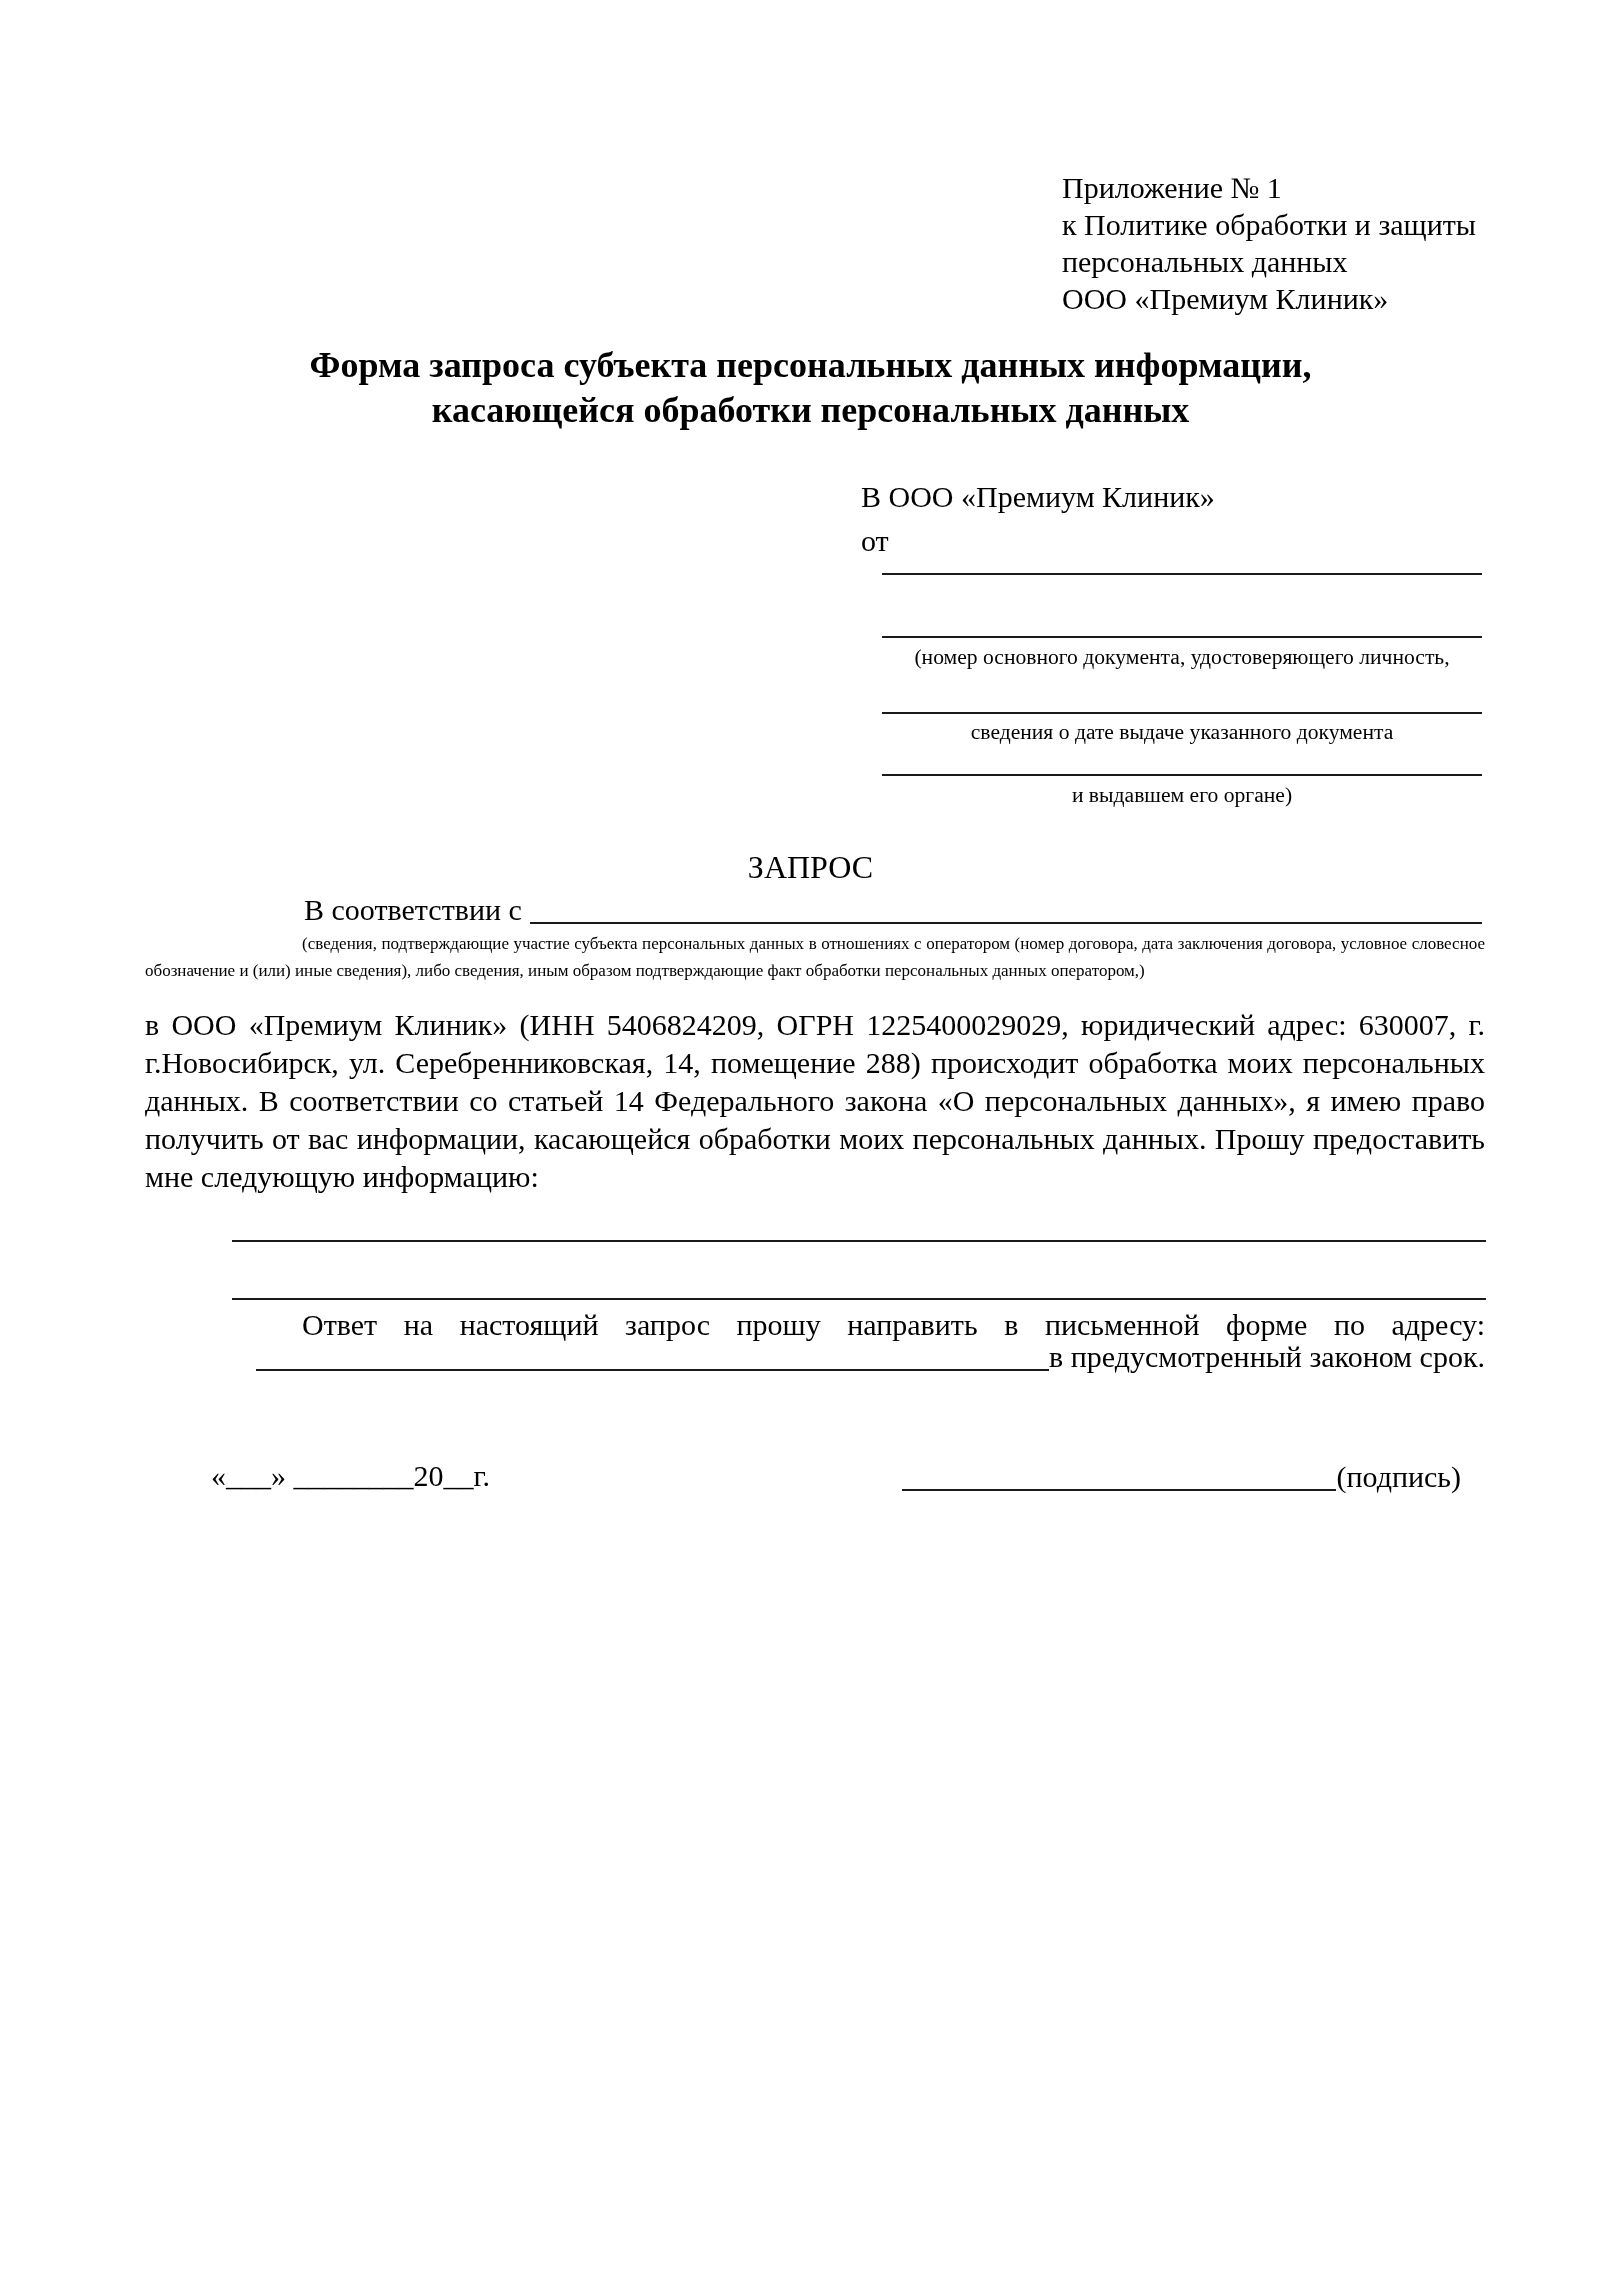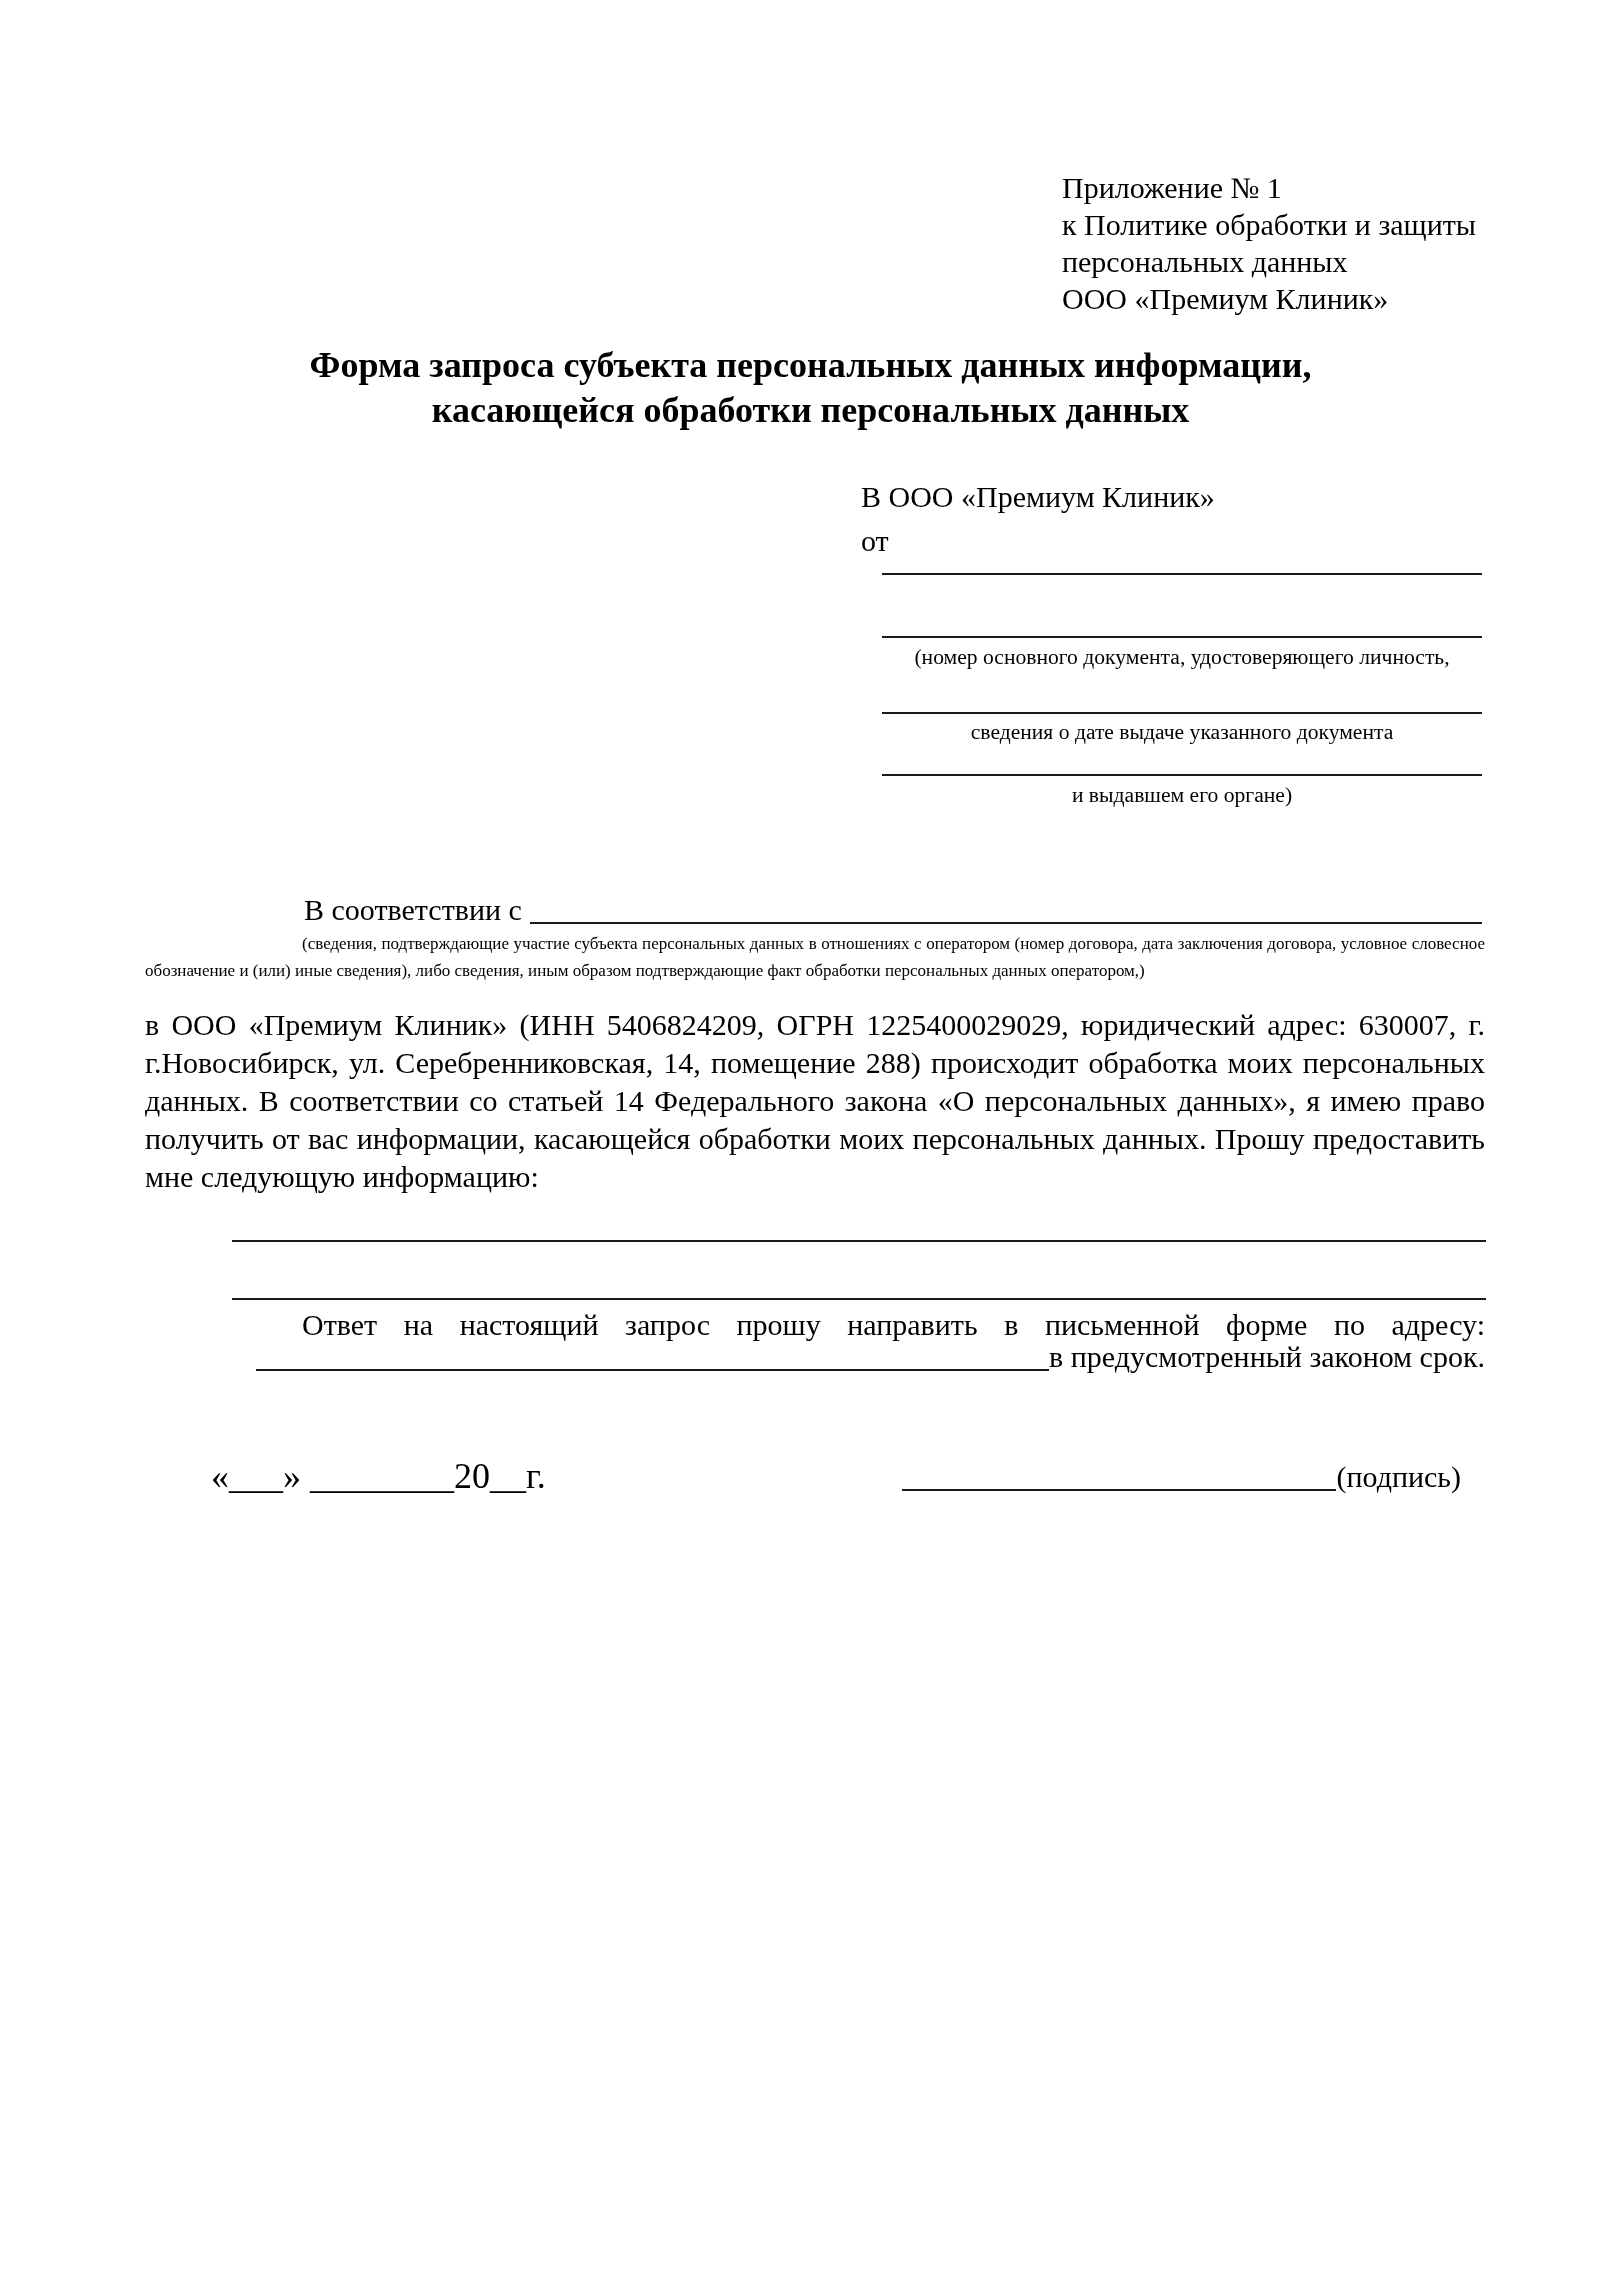--- a/index.html
+++ b/index.html
@@ -97,21 +97,21 @@
   .address-row {
     left: 256px;
     top: 1337px;
     width: 1229px;
     display: flex;
     align-items: flex-end;
     height: 39px;
   }
   .address-row .suffix { font-size: 30px; line-height: 38px; white-space: nowrap; }
   .address-row .fill-line { margin-left: 0; }
-  .date-blank { left: 211px; top: 1457px; font-size: 36px; line-height: 38px; white-space: nowrap; }
+  .date-blank { left: 211px; top: 1457px; font-size: 30px; line-height: 38px; white-space: nowrap; }
   .sign-row {
     left: 902px;
     top: 1457px;
     width: 559px;
     display: flex;
     align-items: flex-end;
     height: 39px;
   }
   .sign-row .suffix { font-size: 30px; line-height: 38px; white-space: nowrap; }
   .sign-row .fill-line { margin-left: 0; }
@@ -140,20 +140,21 @@
 
   <div class="rule" style="left:882px; top:636px; width:600px;"></div>
   <div class="caption" style="left:882px; top:645px; width:600px;">(номер основного документа, удостоверяющего личность,</div>
 
   <div class="rule" style="left:882px; top:712px; width:600px;"></div>
   <div class="caption" style="left:882px; top:720px; width:600px;">сведения о дате выдаче указанного документа</div>
 
   <div class="rule" style="left:882px; top:774px; width:600px;"></div>
   <div class="caption" style="left:882px; top:783px; width:600px;">и выдавшем его органе)</div>
 
+  <div class="abs request-heading">ЗАПРОС</div>
 
   <div class="abs intro-row">
     <span class="label">В соответствии с</span>
     <div class="fill-line"></div>
   </div>
 
   <div class="abs fine-print">(сведения, подтверждающие участие субъекта персональных данных в отношениях с оператором (номер договора, дата заключения договора, условное словесное обозначение и (или) иные сведения), либо сведения, иным образом подтверждающие факт обработки персональных данных оператором,)</div>
 
   <div class="abs body-par">в ООО «Премиум Клиник» (ИНН 5406824209, ОГРН 1225400029029, юридический адрес: 630007, г. г.Новосибирск, ул. Серебренниковская, 14, помещение 288) происходит обработка моих персональных данных. В соответствии со статьей 14 Федерального закона «О персональных данных», я имею право получить от вас информации, касающейся обработки моих персональных данных. Прошу предоставить мне следующую информацию:</div>
 

